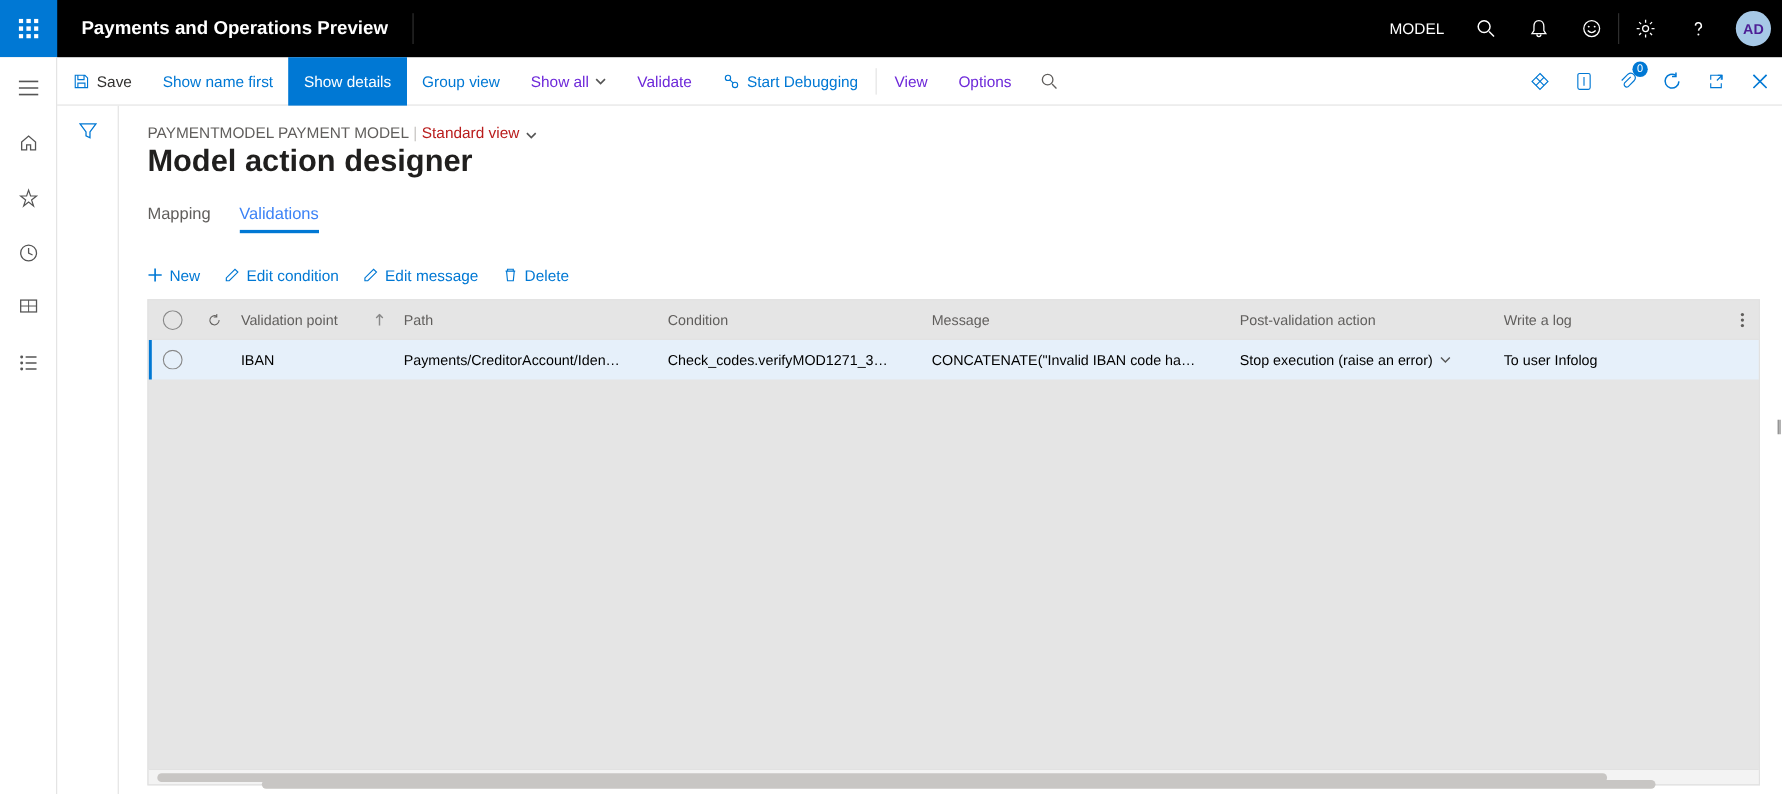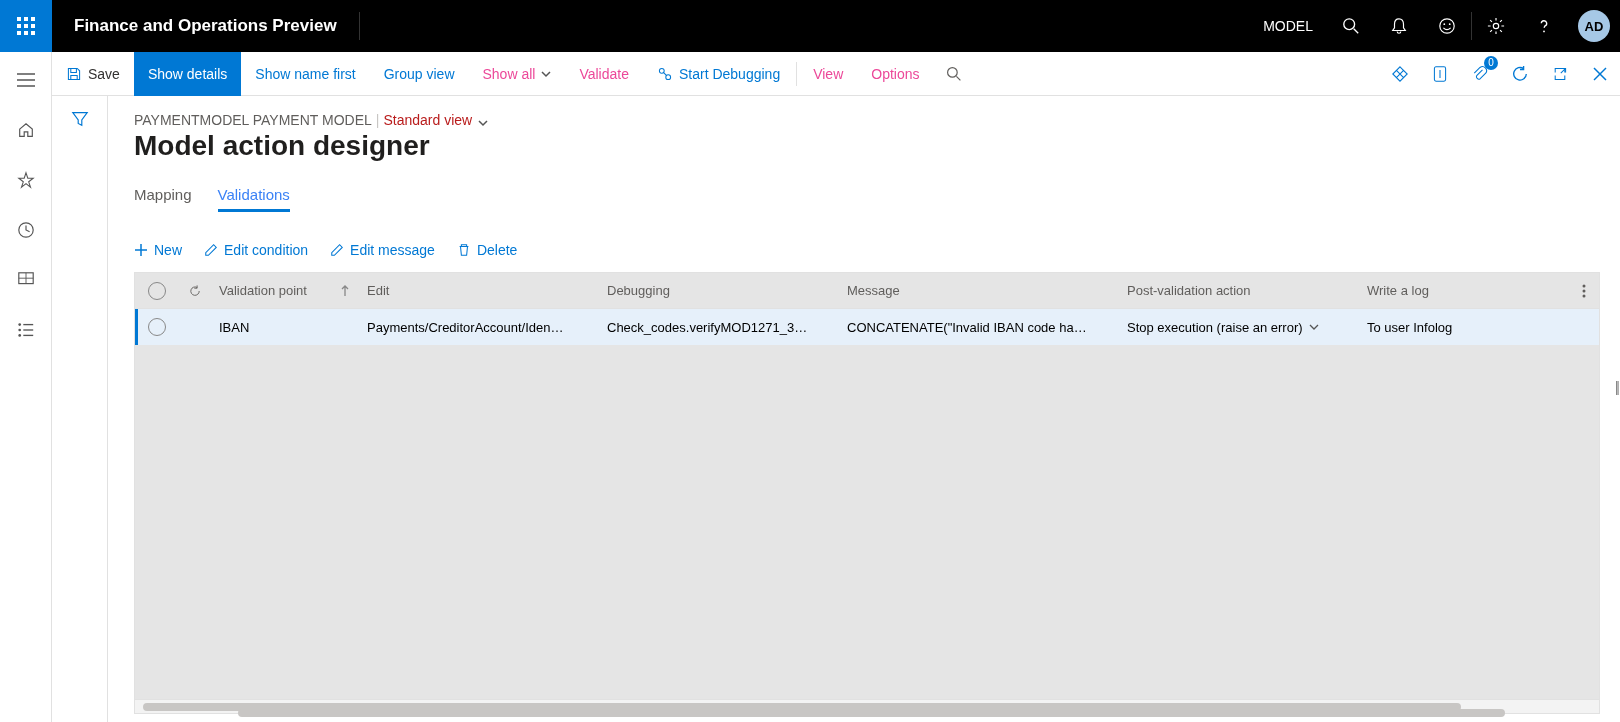--- a/index.html
+++ b/index.html
@@ -15,41 +15,41 @@
 .app-title { font-size: 17px; font-weight: 600; padding: 0 22px; white-space: nowrap; }
 .vdiv { width: 1px; height: 28px; background: #333; }
 .breadcrumb { display: flex; align-items: center; gap: 14px; padding-left: 40px; font-size: 14px; color: #e0e0e0; }
 .br-chev { color: #888; }
 .topbar-spacer { flex: 1; }
 .top-rt { display: flex; align-items: center; }
 .top-rt-item { width: 48px; height: 52px; display: flex; align-items: center; justify-content: center; color: #fff; cursor: pointer; }
 .demf { padding: 0 14px; font-size: 14px; }
 .avatar {
   width: 32px; height: 32px; border-radius: 50%; background: #a6c8e6;
-  display: flex; align-items: center; justify-content: center; color: #000000; font-size: 13px; font-weight: 600;
+  display: flex; align-items: center; justify-content: center; color: #4c1d95; font-size: 13px; font-weight: 600;
   margin: 0 10px;
 }
 
 
 .body-row { display: flex; height: calc(722px - 52px); }
 
 
 .leftrail {
   width: 52px; background: #fff; border-right: 1px solid #e1e1e1;
   display: flex; flex-direction: column; align-items: center; gap: 26px; padding-top: 16px;
 }
 .rail-it { width: 24px; height: 24px; display: flex; align-items: center; justify-content: center; color: #555; cursor: pointer; }
 
 
 .main-col { flex: 1; display: flex; flex-direction: column; position: relative; }
 .actionbar {
   height: 44px; border-bottom: 1px solid #e1e1e1; display: flex; align-items: center; font-size: 14px;
 }
 .ab-btn {
-  height: 44px; display: flex; align-items: center; gap: 6px; padding: 0 14px; cursor: pointer; color: #ec4899;
+  height: 44px; display: flex; align-items: center; gap: 6px; padding: 0 14px; cursor: pointer; color: #6d28d9;
 }
 .ab-btn.blue { color: #0078d4; }
 .ab-btn.save { color: #323130; }
 .ab-btn.primary { background: #0078d4; color: #fff; }
 .ab-sep { width: 1px; height: 24px; background: #e1e1e1; margin: 0 2px; }
 .ab-spacer { flex: 1; }
 .ab-icon { width: 40px; height: 44px; display: flex; align-items: center; justify-content: center; color: #0078d4; cursor: pointer; position: relative; }
 .badge {
   position: absolute; top: 4px; right: 2px; background: #0078d4; color: #fff; font-size: 10px; border-radius: 8px;
   min-width: 14px; height: 14px; display: flex; align-items: center; justify-content: center; padding: 0 3px;
@@ -129,21 +129,21 @@
           <rect x="14" y="0" width="4" height="4"></rect>
         <rect x="0" y="7" width="4" height="4"></rect>
           <rect x="7" y="7" width="4" height="4"></rect>
           <rect x="14" y="7" width="4" height="4"></rect>
         <rect x="0" y="14" width="4" height="4"></rect>
           <rect x="7" y="14" width="4" height="4"></rect>
           <rect x="14" y="14" width="4" height="4"></rect>
       </g>
     </svg>
   </div>
-  <div class="app-title">Finance and Operations Preview</div>
+  <div class="app-title">Payments and Operations Preview</div>
   <div class="vdiv"></div>
   <div class="topbar-spacer"></div>
   <div class="top-rt">
     <div class="demf">MODEL</div>
     <div class="top-rt-item">
       <svg width="18" height="18" viewBox="0 0 20 20">
           <circle cx="8" cy="8" r="6" stroke="#fff" stroke-width="1.5" fill="none"></circle>
           <line x1="13" y1="13" x2="18" y2="18" stroke="#fff" stroke-width="1.5"></line>
         </svg>
     </div>
@@ -223,25 +223,25 @@
 
   <div class="main-col">
 
     <div class="actionbar">
       <div class="ab-btn save">
         <svg width="16" height="16" viewBox="0 0 20 20">
             <path d="M3 3 L14 3 L17 6 L17 17 L3 17 Z M6 3 L6 8 L13 8 L13 3 M6 12 L14 12 L14 17 L6 17 Z" stroke="#0078d4" stroke-width="1.3" fill="none"></path>
           </svg>
         <span>Save</span>
       </div>
+      <div class="ab-btn blue">
+        <span>Show name first</span>
+      </div>
       <div class="ab-btn primary">
         <span>Show details</span>
-      </div>
-      <div class="ab-btn blue">
-        <span>Show name first</span>
       </div>
       <div class="ab-btn blue">
         <span>Group view</span>
       </div>
       <div class="ab-btn">
         <span>Show all</span>
         <svg width="10" height="10" viewBox="0 0 10 10">
             <path d="M1 3 L5 7 L9 3" stroke="#555" stroke-width="1.5" fill="none"></path>
           </svg>
       </div>
@@ -371,22 +371,22 @@
               <svg width="14" height="14" viewBox="0 0 20 20">
                   <path d="M16 10 A6 6 0 1 1 13 5 M13 2 L13 6 L9 6" stroke="#605e5c" stroke-width="1.3" fill="none"></path>
                 </svg>
             </div>
             <div class="cell c-vp">Validation point</div>
             <div class="cell c-sort">
               <svg width="10" height="12" viewBox="0 0 10 12">
                   <path d="M5 11 L5 1 M2 4 L5 1 L8 4" stroke="#888" stroke-width="1.3" fill="none"></path>
                 </svg>
             </div>
-            <div class="cell c-path">Edit</div>
-            <div class="cell c-cond">Debugging</div>
+            <div class="cell c-path">Path</div>
+            <div class="cell c-cond">Condition</div>
             <div class="cell c-msg">Message</div>
             <div class="cell c-pva">Post-validation action</div>
             <div class="cell c-log">Write a log</div>
             <div class="cell c-more">
               <svg width="4" height="14" viewBox="0 0 4 14">
                   <circle cx="2" cy="2" r="1.5" fill="#605e5c"></circle>
                   <circle cx="2" cy="7" r="1.5" fill="#605e5c"></circle>
                   <circle cx="2" cy="12" r="1.5" fill="#605e5c"></circle>
                 </svg>
             </div>

